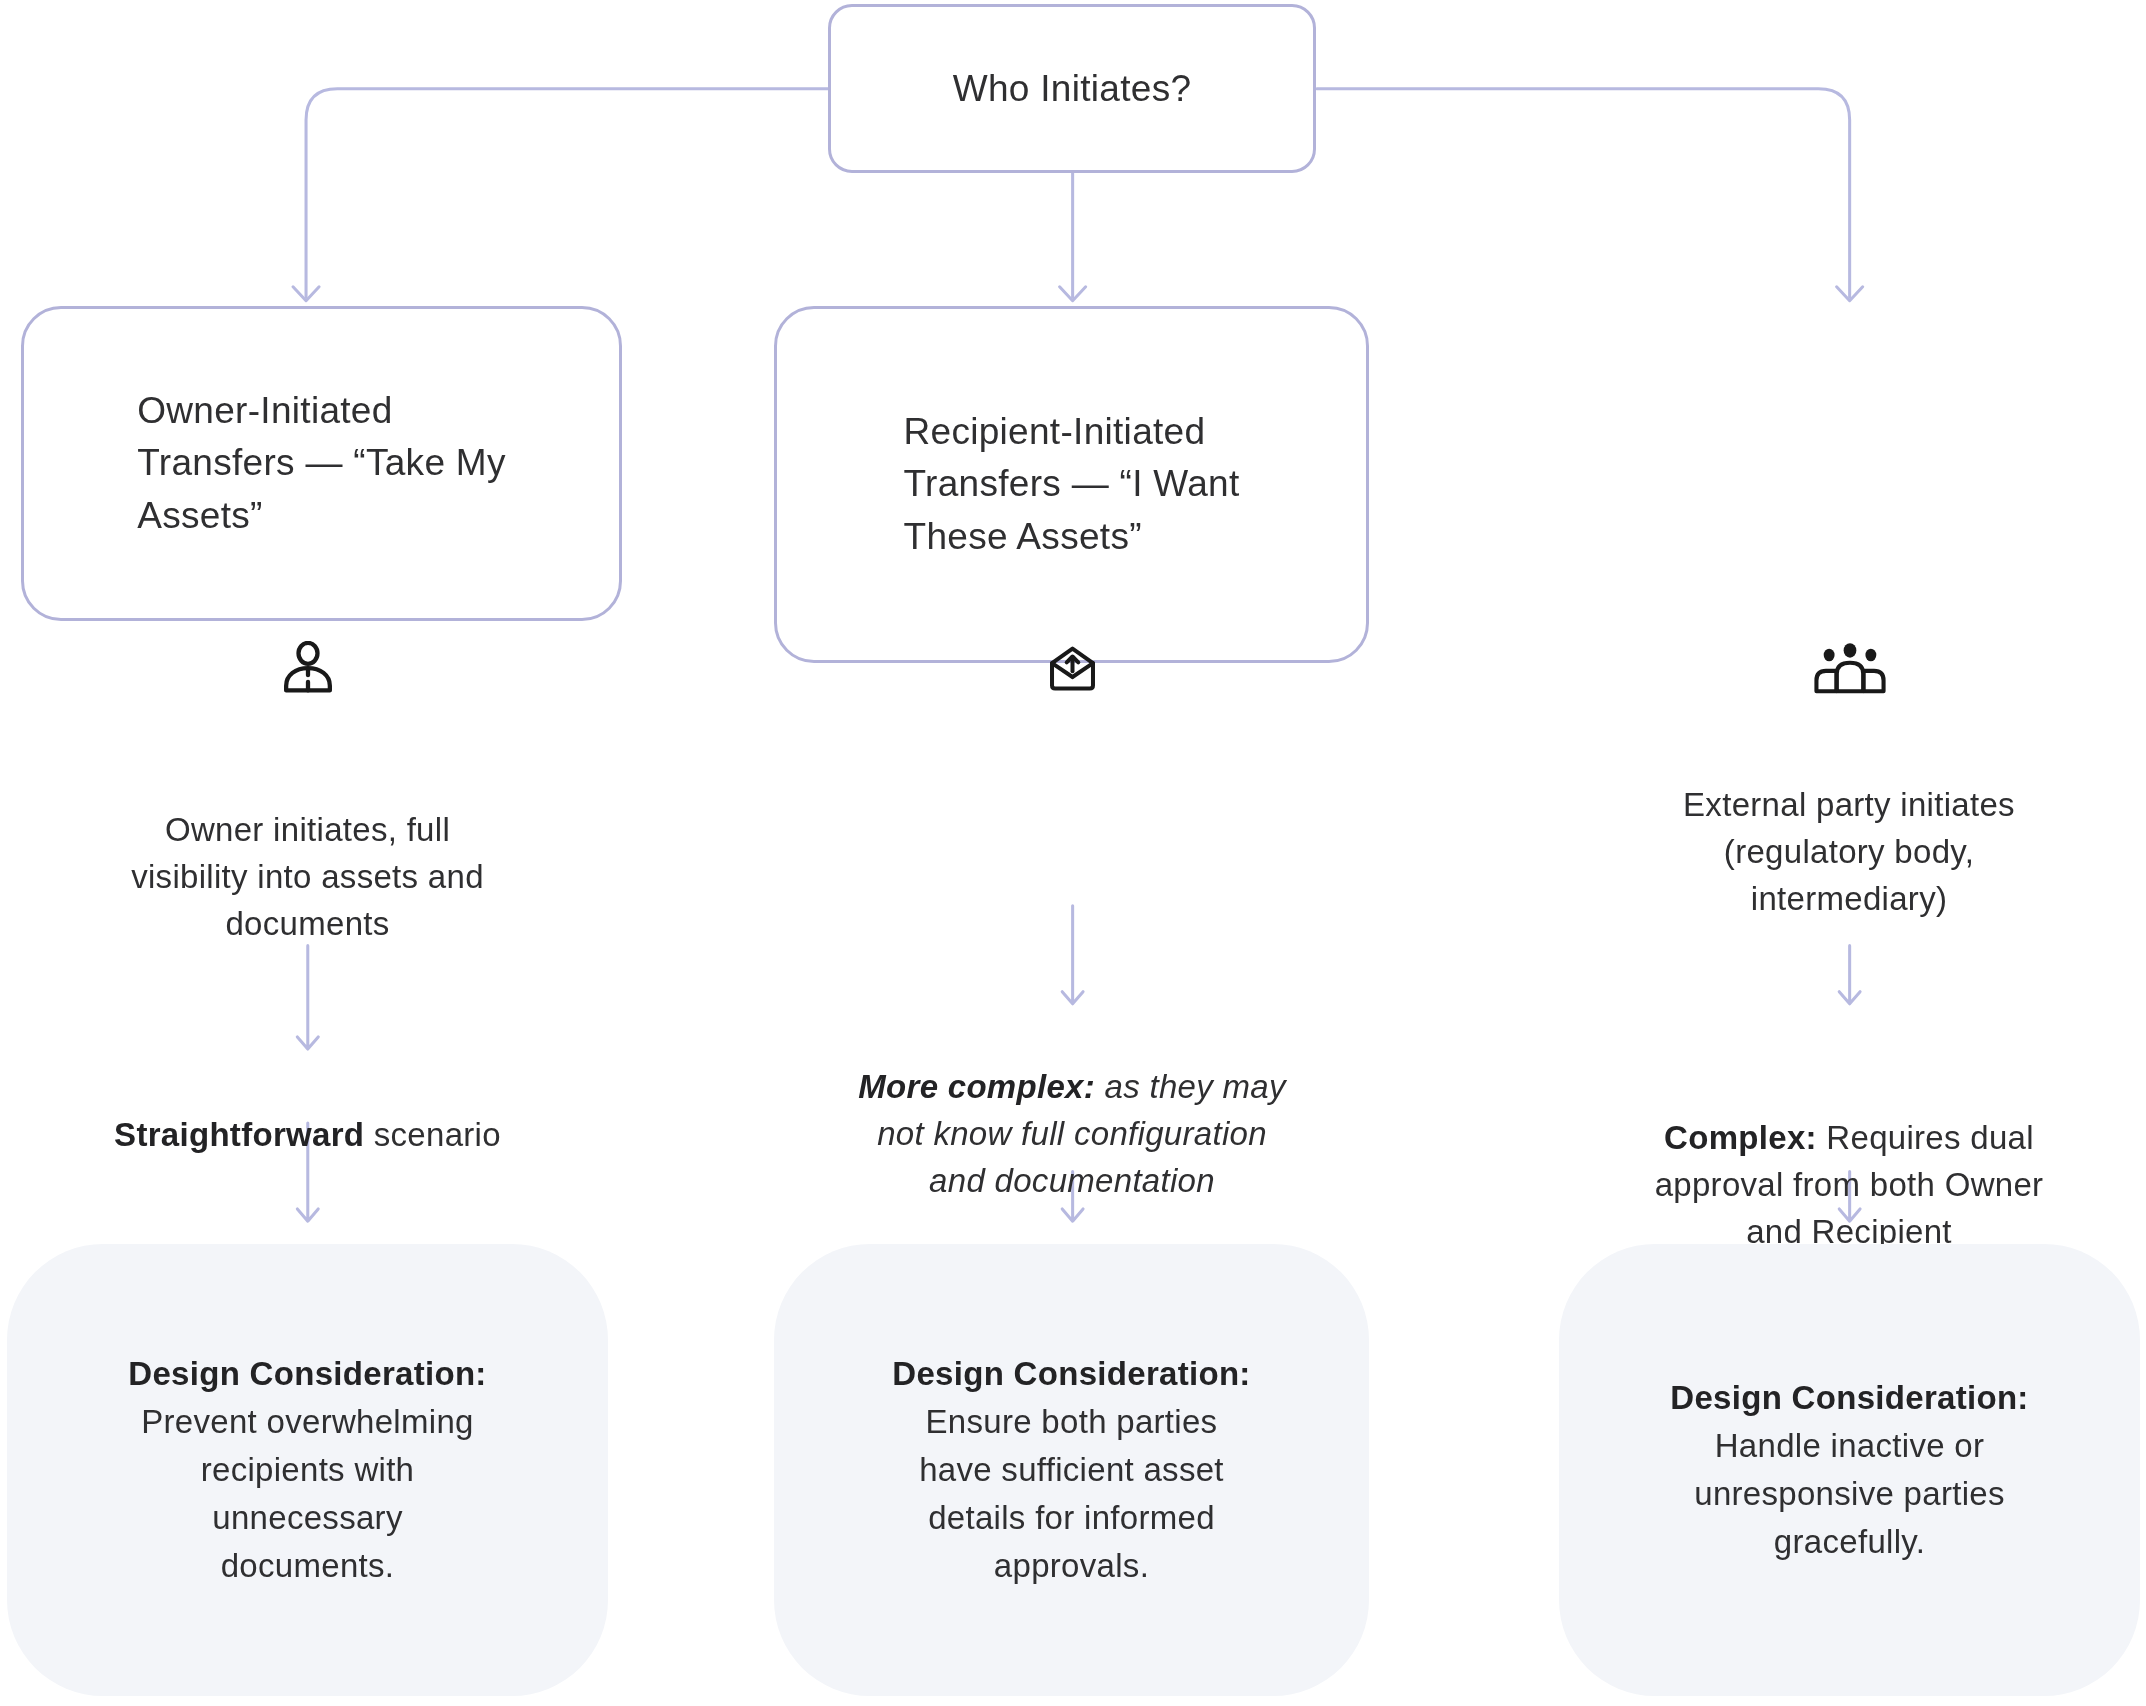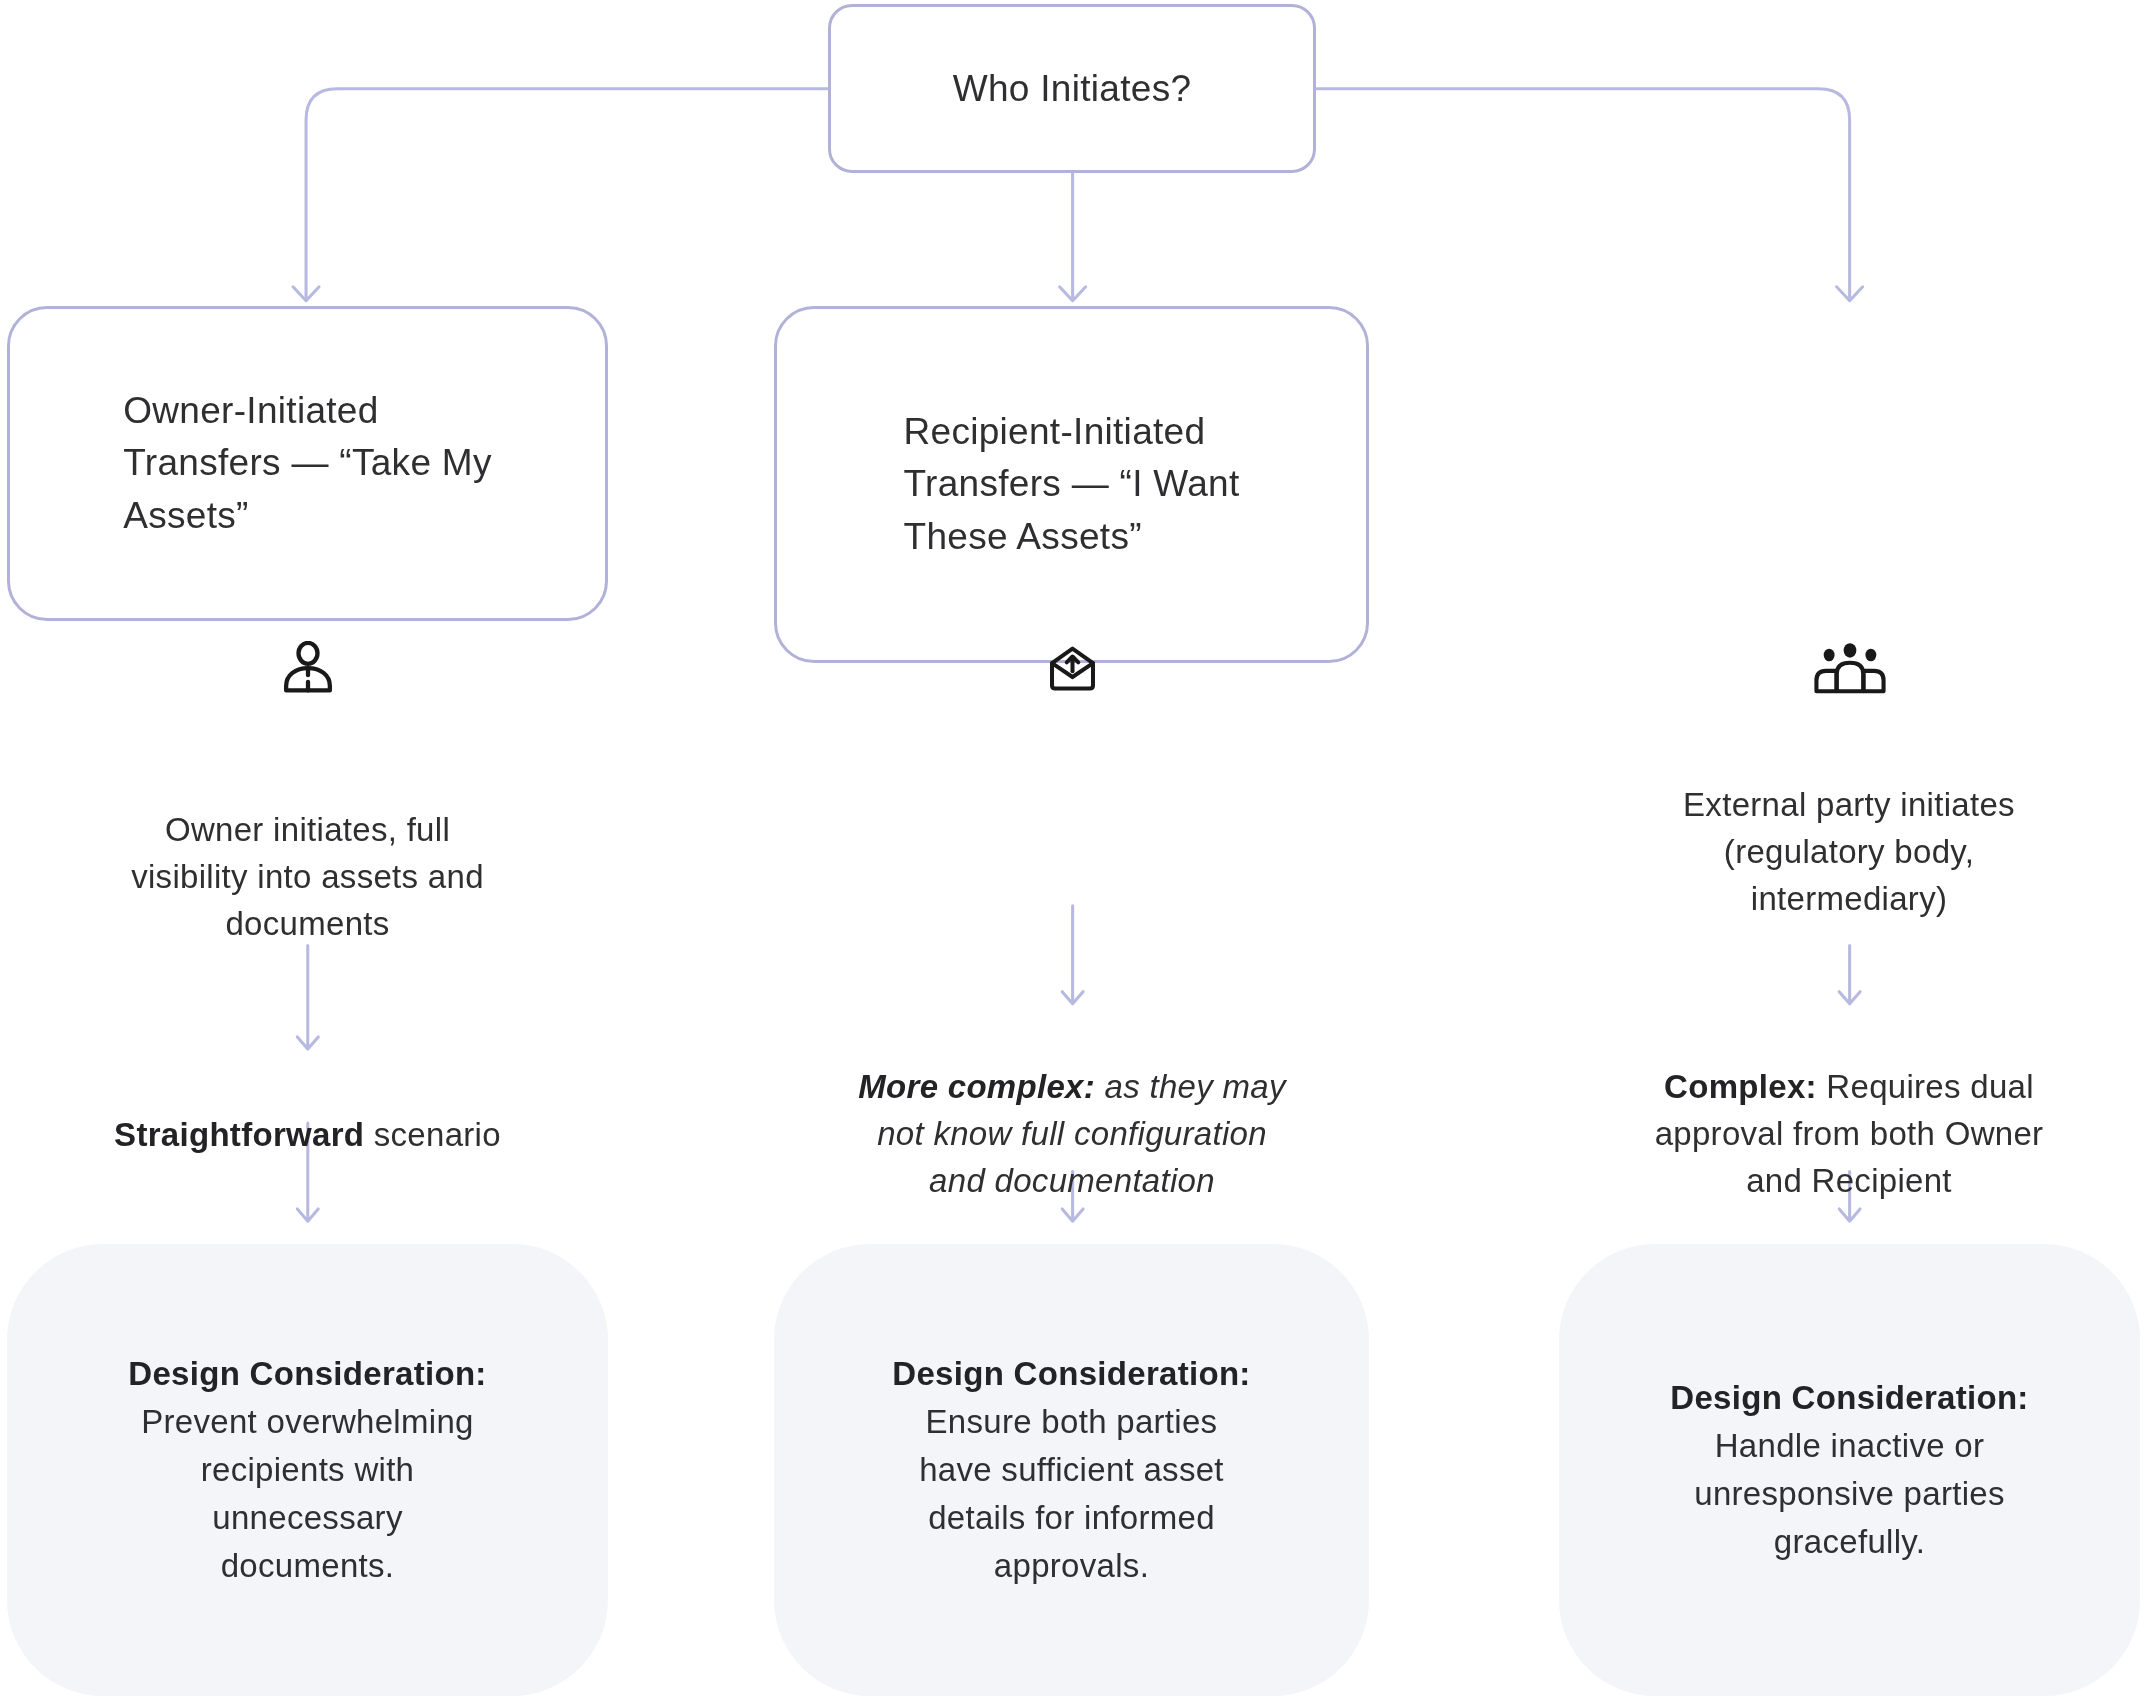--- a/index.html
+++ b/index.html
@@ -43,21 +43,21 @@
     font-size: 37px;
     font-weight: 500;
   }
   .branch-node {
     border-radius: 40px;
     font-size: 37px;
     font-weight: 500;
     line-height: 1.42;
     padding: 0 26px;
   }
-  #branch-node-0 { left: 7px;    top: 306px; width: 601px; height: 315px; }
+  #branch-node-0 { left: 21px;    top: 306px; width: 601px; height: 315px; }
   #branch-node-1 { left: 774px;  top: 306px; width: 595px; height: 357px; }
   #branch-node-2 { left: 1559px; top: 306px; width: 581px; height: 315px; }
 
   .icon-wrap {
     position: absolute;
     top: 634px;
     width: 139px; height: 70px;
     display: flex;
     align-items: center;
     justify-content: center;
@@ -77,21 +77,21 @@
     white-space: pre-line;
     font-size: 33px;
     line-height: 1.42;
     letter-spacing: 0.3px;
   }
   #desc-0 { left: 29.5px;   top: 782px; margin-top: 25px; }
   #desc-1 { left: 794px;  top: 782px; }
   #desc-2 { left: 1571px; top: 782px; }
   #complexity-0 { left: 29.5px;   top: 1065px; }
   #complexity-1 { left: 794px;  top: 1017px; font-style: italic; }
-  #complexity-2 { left: 1571px; top: 1017px; }
+  #complexity-2 { left: 1571px; top: 1068px; }
   .bold-lead { font-weight: 700; color: #232325; }
 
   .panel {
     position: absolute;
     top: 1244px;
     height: 452px;
     background: var(--panel, #f3f5f9);
     border-radius: 96px;
     display: flex;
     align-items: center;

